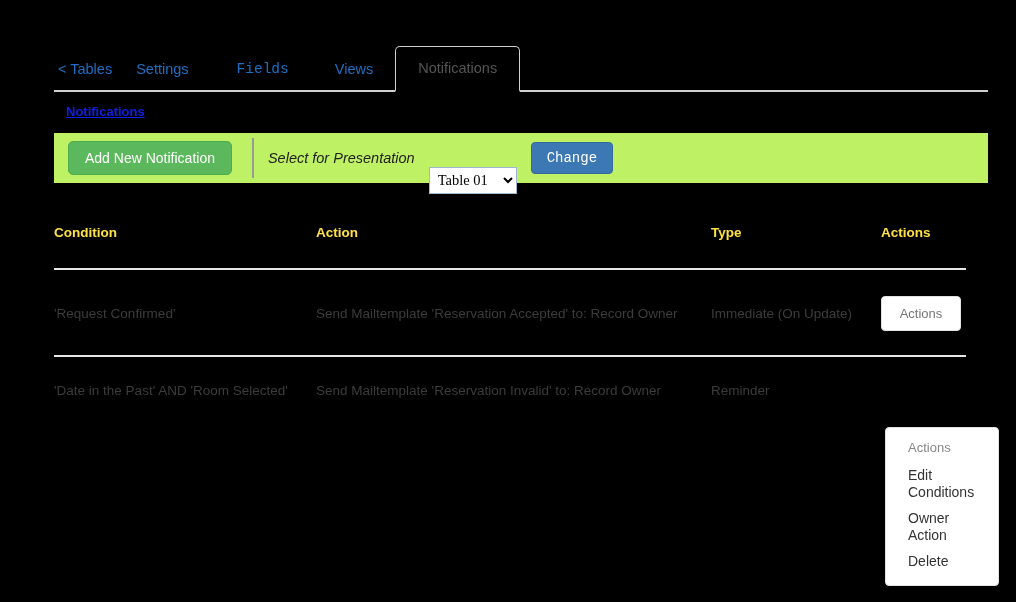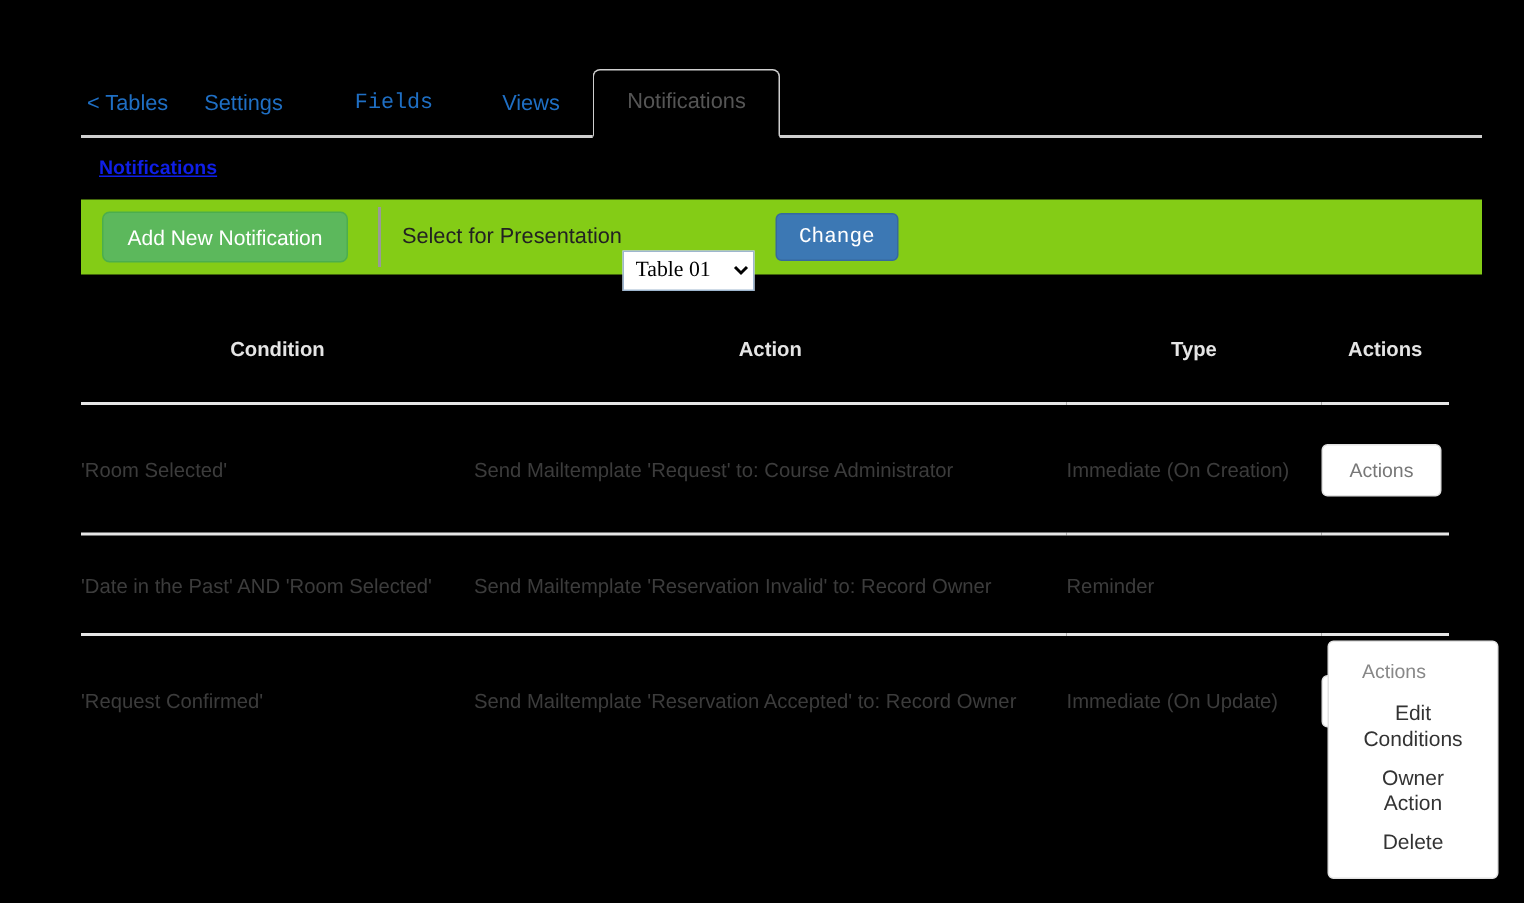--- a/index.html
+++ b/index.html
@@ -72,21 +72,21 @@
     font-weight: bold;
   }
 
   
   #toolbar {
     position: absolute;
     left: 54px;
     top: 133px;
     width: 934px;
     height: 50px;
-    background: #84cc16;
+    background: #bef264;
     display: flex;
     align-items: center;
     box-sizing: border-box;
     padding: 0 14px;
   }
   #add-new-notification {
     background: #5cb85c;
     border: 1px solid #4cae4c;
     color: #ffffff;
     font-size: 14px;
@@ -99,21 +99,23 @@
   #toolbar-divider {
     width: 2px;
     height: 40px;
     background: #9a9a9a;
     margin-left: 20px;
     margin-right: 14px;
   }
   #select-label {
     font-size: 14.5px;
     color: #222222;
+    margin-right: 14px;
     white-space: nowrap;
+    font-style: italic;
   }
   #presentation-select {
     font-family: "Liberation Serif", serif;
     font-size: 14.5px;
     color: #000000;
     background: #ffffff;
     border: 1px solid #9eb6cf;
     padding: 3px 4px;
     width: 88px;
     height: 27px;
@@ -140,24 +142,24 @@
     left: 54px;
     top: 225px;
     width: 934px;
   }
   table#notifications-table {
     border-collapse: collapse;
     width: 912px;
     table-layout: fixed;
   }
   table#notifications-table th {
-    text-align: center;
+    text-align: left;
     font-size: 13.5px;
     font-weight: bold;
-    color: #e5e5e5;
+    color: #fde047;
     padding: 0 0 28px 0;
     border-bottom: 2px solid #e6e6e6;
     vertical-align: top;
   }
   table#notifications-table td {
     font-size: 13.5px;
     color: #3c3c3c;
     padding: 26px 0 24px 0;
     vertical-align: middle;
     border-bottom: 2px solid #e6e6e6;
@@ -209,21 +211,20 @@
     line-height: 1.15;
   }
   #actions-menu .menu-item {
     display: block;
     font-size: 14px;
     color: #333333;
     padding: 4px 22px 5px 22px;
     line-height: 1.22;
     cursor: pointer;
     text-decoration: none;
-    text-align: center;
   }
 </style>
 </head>
 <body>
 
 <nav id="tabbar">
   <a class="tab spacer-tables" id="tab-tables">&lt; Tables</a>
   <a class="tab" id="tab-settings">Settings</a>
   <a class="tab" id="tab-fields">Fields</a>
   <a class="tab" id="tab-views">Views</a>
@@ -253,41 +254,33 @@
     <thead>
       <tr>
         <th class="col-condition">Condition</th>
         <th class="col-action">Action</th>
         <th class="col-type">Type</th>
         <th class="col-actions">Actions</th>
       </tr>
     </thead>
     <tbody>
       <tr>
-        <td>'Room Selected'</td>
-        <td>Send Mailtemplate 'Request' to: Course Administrator</td>
-        <td>Immediate (On Creation)</td>
+        <td>'Request Confirmed'</td>
+        <td>Send Mailtemplate 'Reservation Accepted' to: Record Owner</td>
+        <td>Immediate (On Update)</td>
         <td class="cell-actions">
           <span class="actions-button">Actions</span>
         </td>
       </tr>
       <tr>
         <td>'Date in the Past' AND 'Room Selected'</td>
         <td>Send Mailtemplate 'Reservation Invalid' to: Record Owner</td>
         <td>Reminder</td>
         <td class="cell-actions"></td>
       </tr>
-      <tr>
-        <td>'Request Confirmed'</td>
-        <td>Send Mailtemplate 'Reservation Accepted' to: Record Owner</td>
-        <td>Immediate (On Update)</td>
-        <td class="cell-actions">
-          <span class="actions-button">Actions</span>
-        </td>
-      </tr>
     </tbody>
   </table>
 </div>
 
 <div id="actions-menu">
   <div class="menu-header">Actions</div>
   <a class="menu-item" href="#">Edit Conditions</a>
   <a class="menu-item" href="#">Owner Action</a>
   <a class="menu-item" href="#">Delete</a>
 </div>

